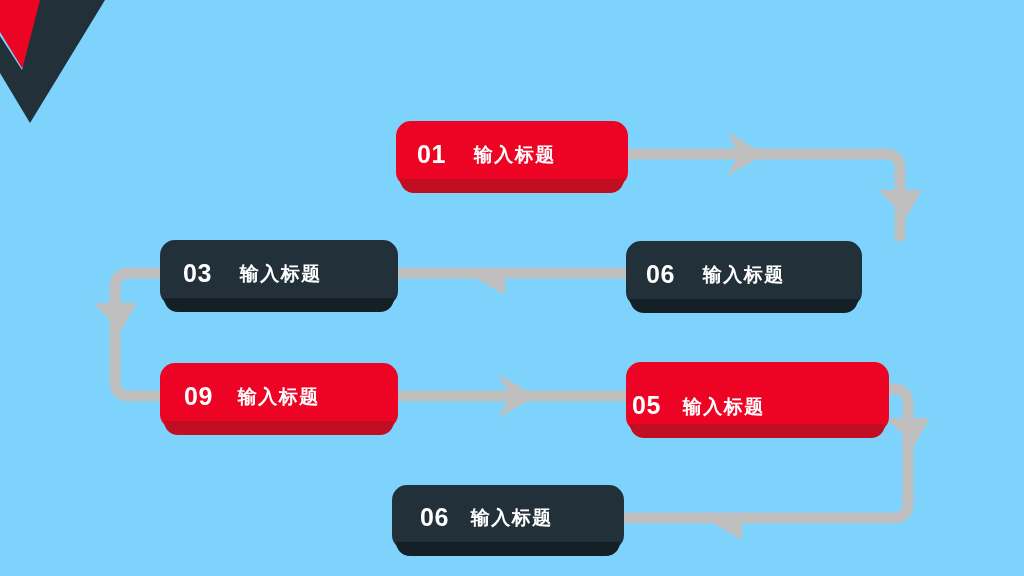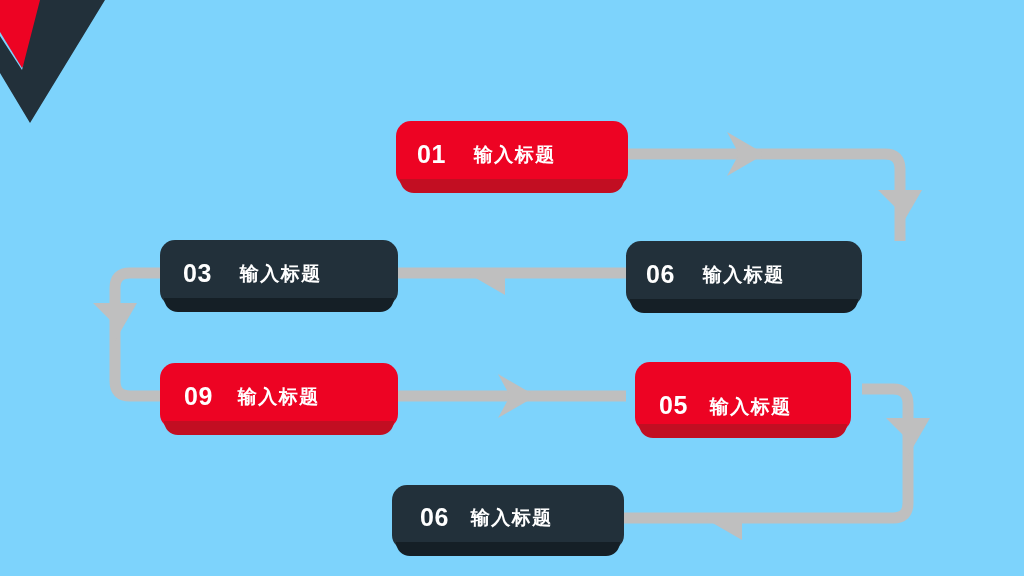--- a/index.html
+++ b/index.html
@@ -94,21 +94,21 @@
 
   #box-02 { left: 626px; top: 241px; width: 236px; height: 66px; padding-left: 20px; }
   #box-02 .step-num   { margin-right: 28px; }
 
   #box-03 { left: 160px; top: 240px; width: 238px; height: 66px; padding-left: 23px; }
   #box-03 .step-num   { margin-right: 28px; }
 
   #box-04 { left: 160px; top: 363px; width: 238px; height: 66px; padding-left: 24px; }
   #box-04 .step-num   { margin-right: 25px; }
 
-  #box-05 { left: 626px; top: 362px; width: 216px; height: 70px; padding-left: 24px; align-items: flex-end; padding-bottom: 14px; margin-left: 9px; }
+  #box-05 { left: 626px; top: 362px; width: 263px; height: 70px; padding-left: 6px; align-items: flex-end; padding-bottom: 14px; }
   #box-05 .step-num   { margin-right: 22px; }
   #box-05 .step-label { margin-bottom: 2px; }
 
   #box-06 { left: 392px; top: 485px; width: 232px; height: 65px; padding-left: 28px; }
   #box-06 .step-num   { margin-right: 22px; }
 </style>
 </head>
 <body>
 
 <div id="slide">

